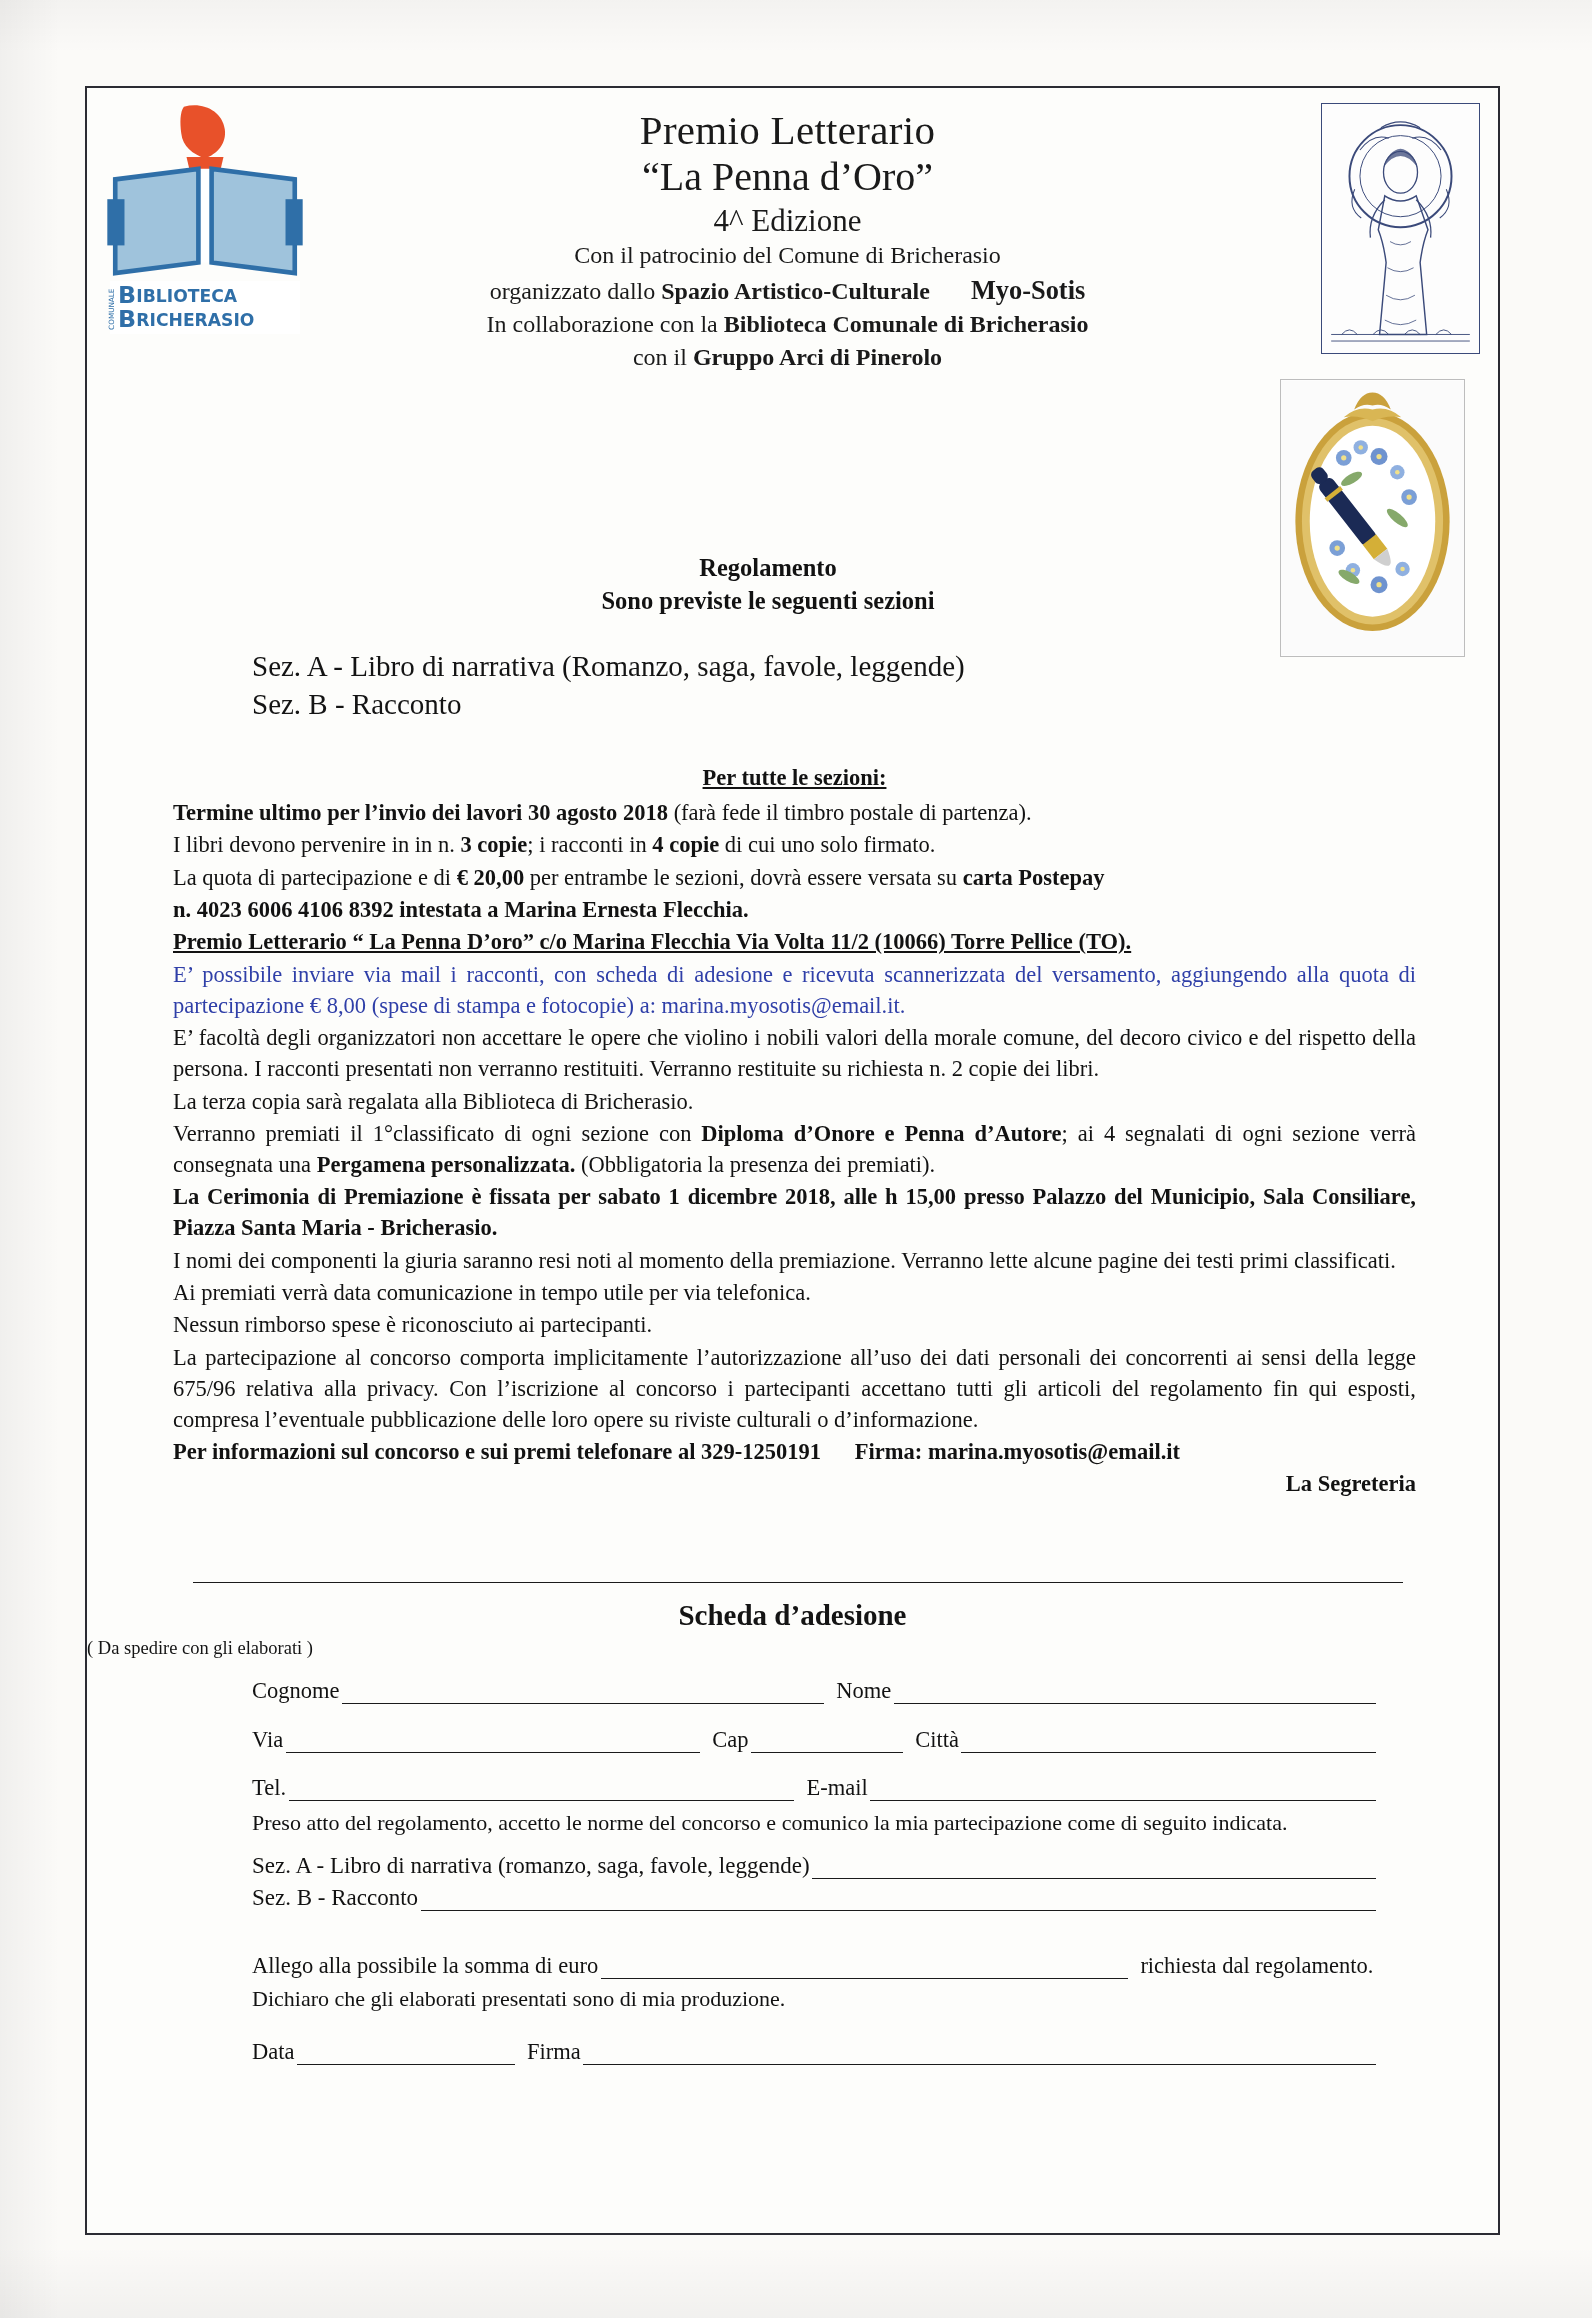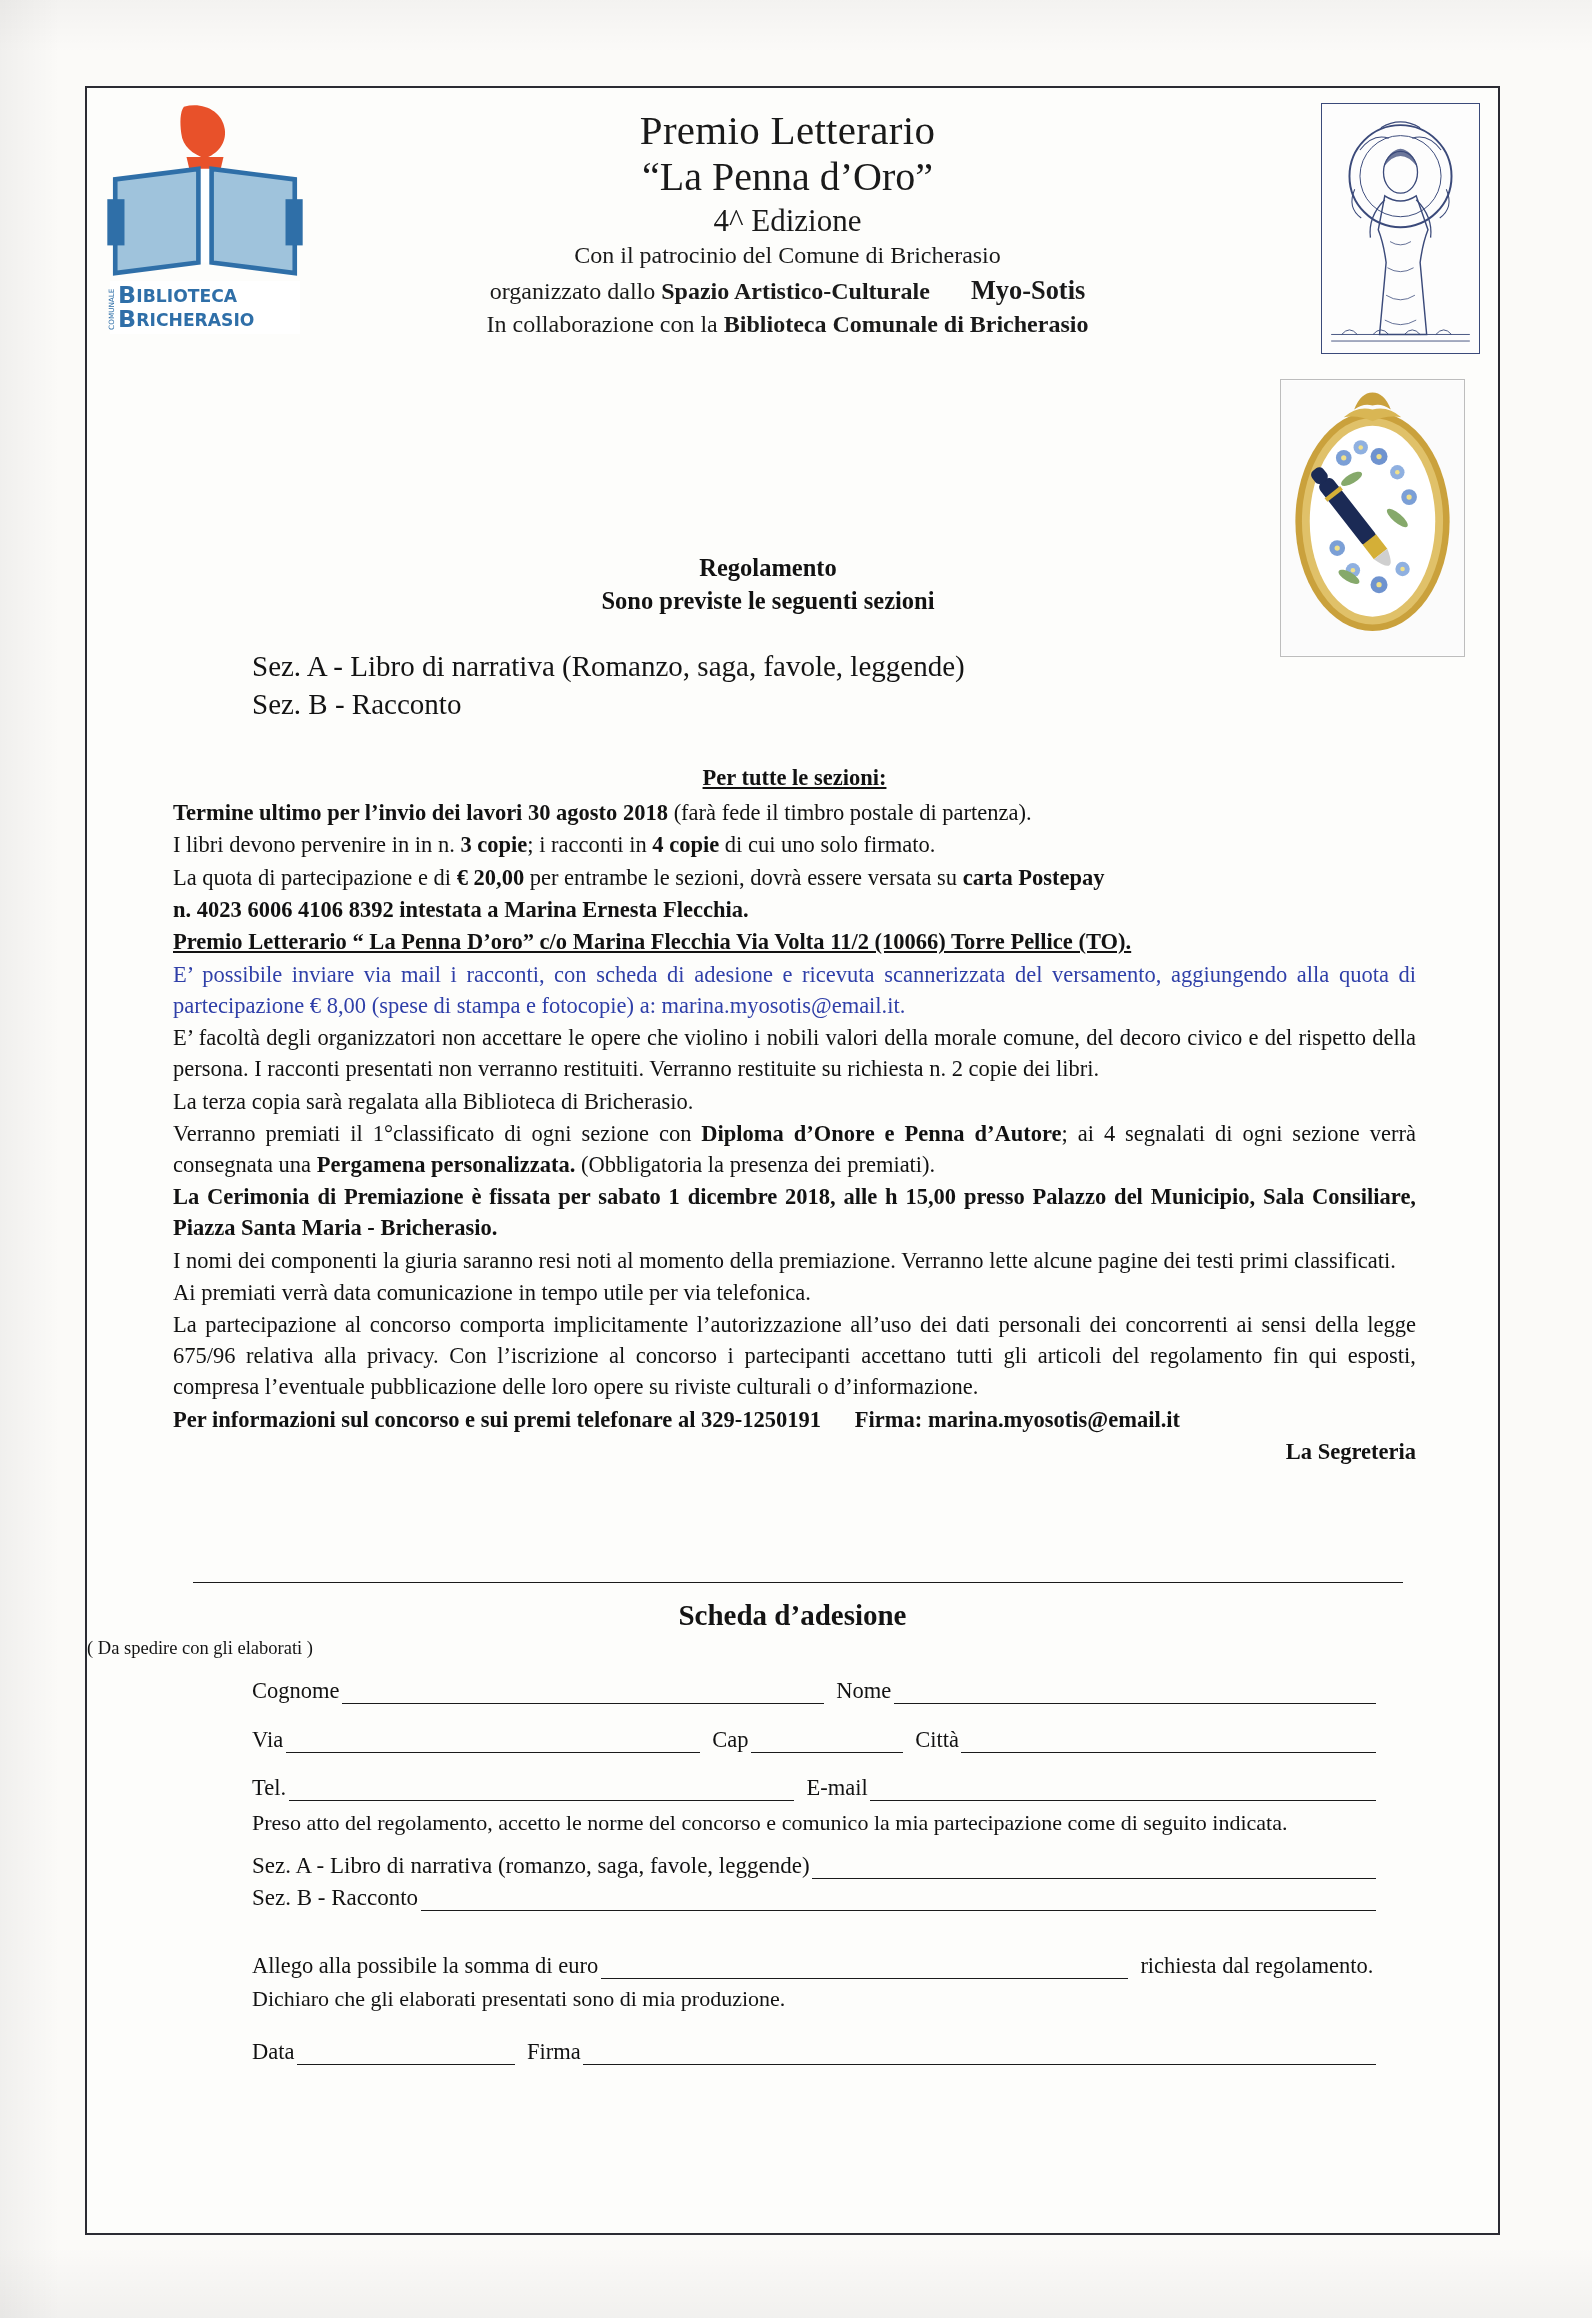--- a/index.html
+++ b/index.html
@@ -338,20 +338,23 @@
         <div class="t-main">Premio Letterario</div>
         <div class="t-sub">“La Penna d’Oro”</div>
         <div class="t-ed">4^ Edizione</div>
         <div class="t-line">Con il patrocinio del Comune di Bricherasio</div>
         <div class="t-line">
           <span>organizzato dallo </span><b>Spazio Artistico-Culturale </b><b class="big">Myo-Sotis</b>
         </div>
         <div class="t-line">
           <span>In collaborazione con la </span><b>Biblioteca Comunale di Bricherasio</b>
         </div>
+        <div class="t-line">
+          <span>con il </span><b>Gruppo Arci di Pinerolo</b>
+        </div>
       </div>
 
       <div class="reg">
         <div>Regolamento</div>
         <div>Sono previste le seguenti sezioni</div>
       </div>
 
       <div class="sezioni">
         <div>Sez. A -  Libro di narrativa (Romanzo, saga, favole, leggende)</div>
         <div>Sez. B -  Racconto</div>
@@ -376,20 +379,21 @@
         <p>E’ facoltà degli organizzatori non accettare le opere che violino i nobili valori della morale comune, del decoro civico e del rispetto della persona. I racconti presentati non verranno restituiti. Verranno restituite su richiesta n. 2 copie dei libri.</p>
 
         <p>La terza copia sarà regalata alla Biblioteca di Bricherasio.</p>
 
         <p><span>Verranno premiati il 1°classificato di ogni sezione con </span><b>Diploma d’Onore e Penna d’Autore</b><span>;  ai 4 segnalati di ogni sezione verrà consegnata una </span><b>Pergamena personalizzata.</b><span> (Obbligatoria la presenza dei premiati).</span></p>
 
         <p><b>La Cerimonia di Premiazione è fissata per sabato 1 dicembre 2018, alle h 15,00  presso  Palazzo del   Municipio, Sala Consiliare,  Piazza Santa Maria - Bricherasio.</b></p>
 
         <p>I nomi dei componenti la   giuria saranno resi noti al momento della premiazione. Verranno lette alcune pagine dei testi primi classificati.</p>
         <p>Ai premiati verrà data comunicazione in tempo utile per via telefonica.</p>
+        <p>Nessun rimborso spese è riconosciuto ai partecipanti.</p>
         <p>La partecipazione al concorso comporta implicitamente l’autorizzazione all’uso dei dati personali dei concorrenti ai sensi della legge 675/96 relativa alla privacy. Con l’iscrizione al concorso i partecipanti accettano tutti gli articoli del regolamento fin qui esposti, compresa l’eventuale pubblicazione delle loro opere su riviste culturali o d’informazione.</p>
 
         <p><b>Per informazioni sul concorso e sui premi telefonare al 329-1250191</b><span>&nbsp;&nbsp;&nbsp;&nbsp;&nbsp;&nbsp;</span><b>Firma: marina.myosotis@email.it</b></p>
         <p class="right"><b>La Segreteria</b></p>
       </div>
 
       <div class="divider"></div>
 
       <div class="scheda-title">Scheda d’adesione</div>
       <div class="scheda-sub">( Da spedire con gli elaborati )</div>

